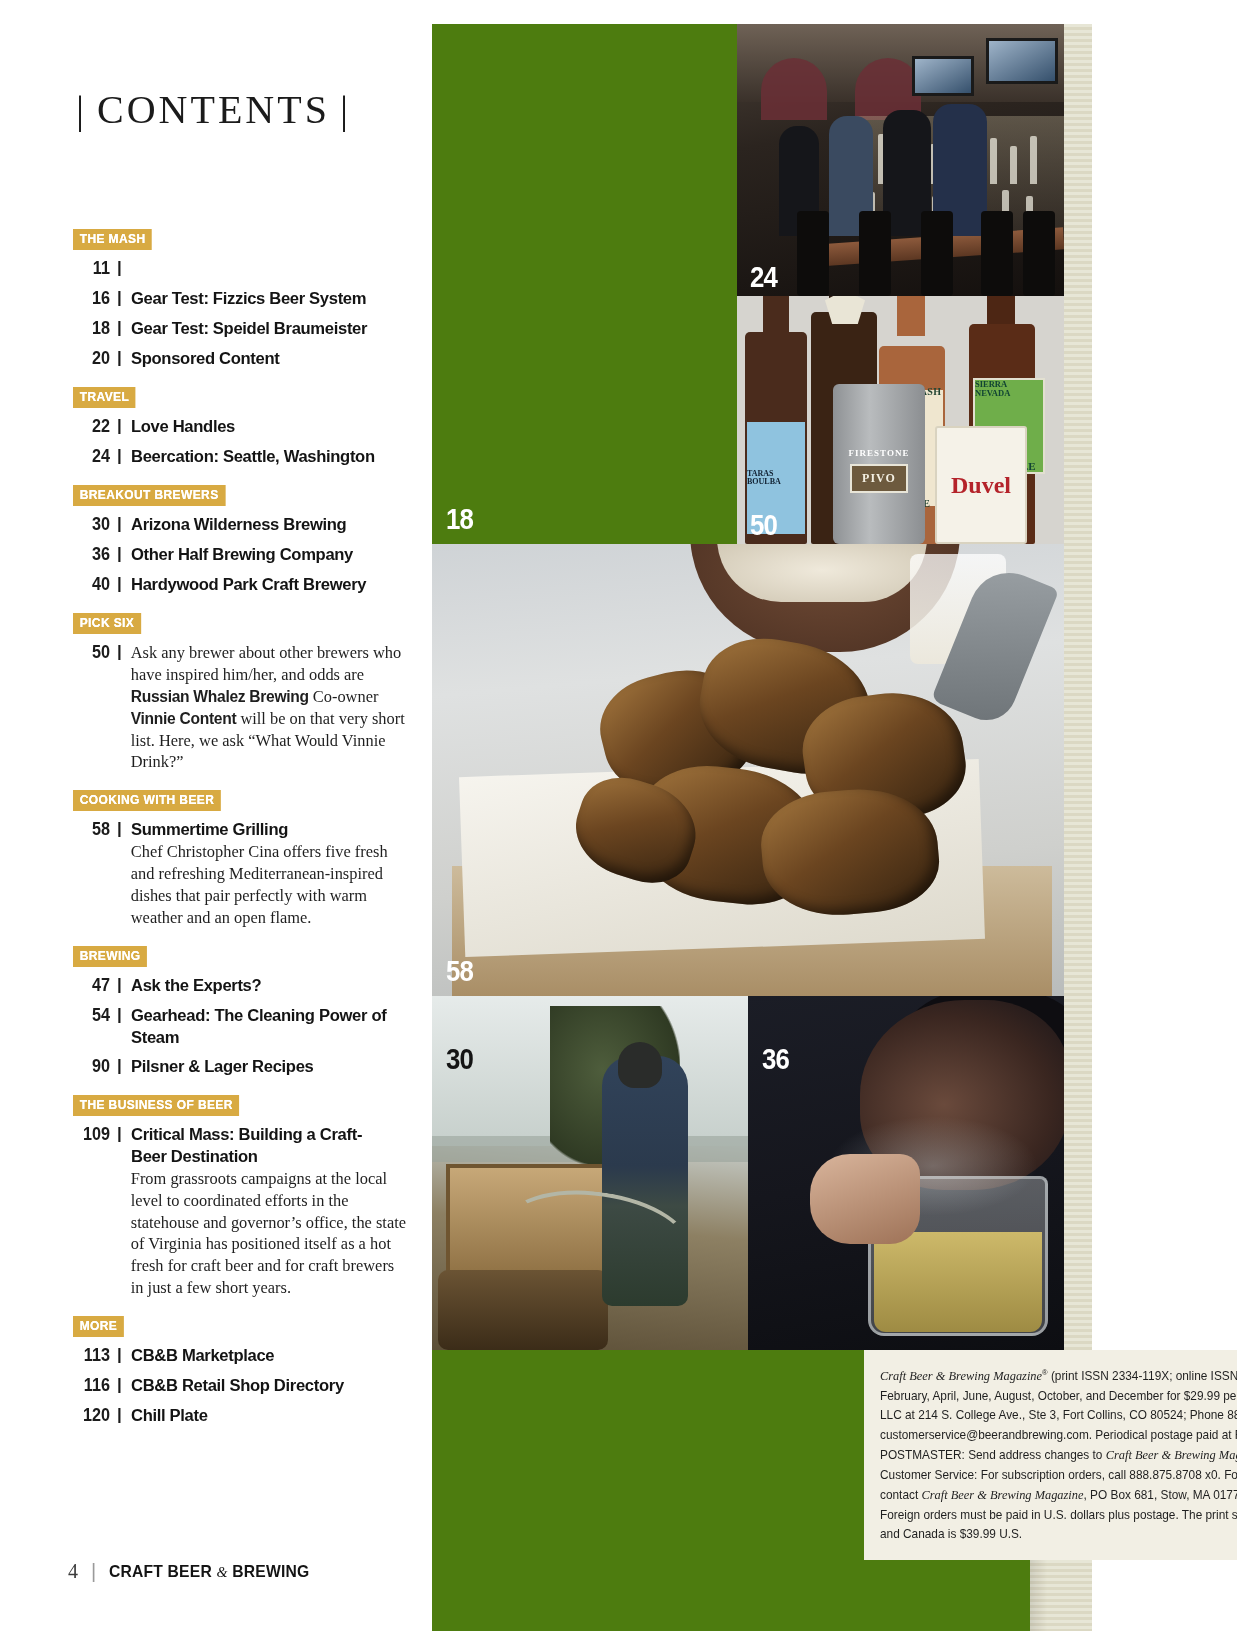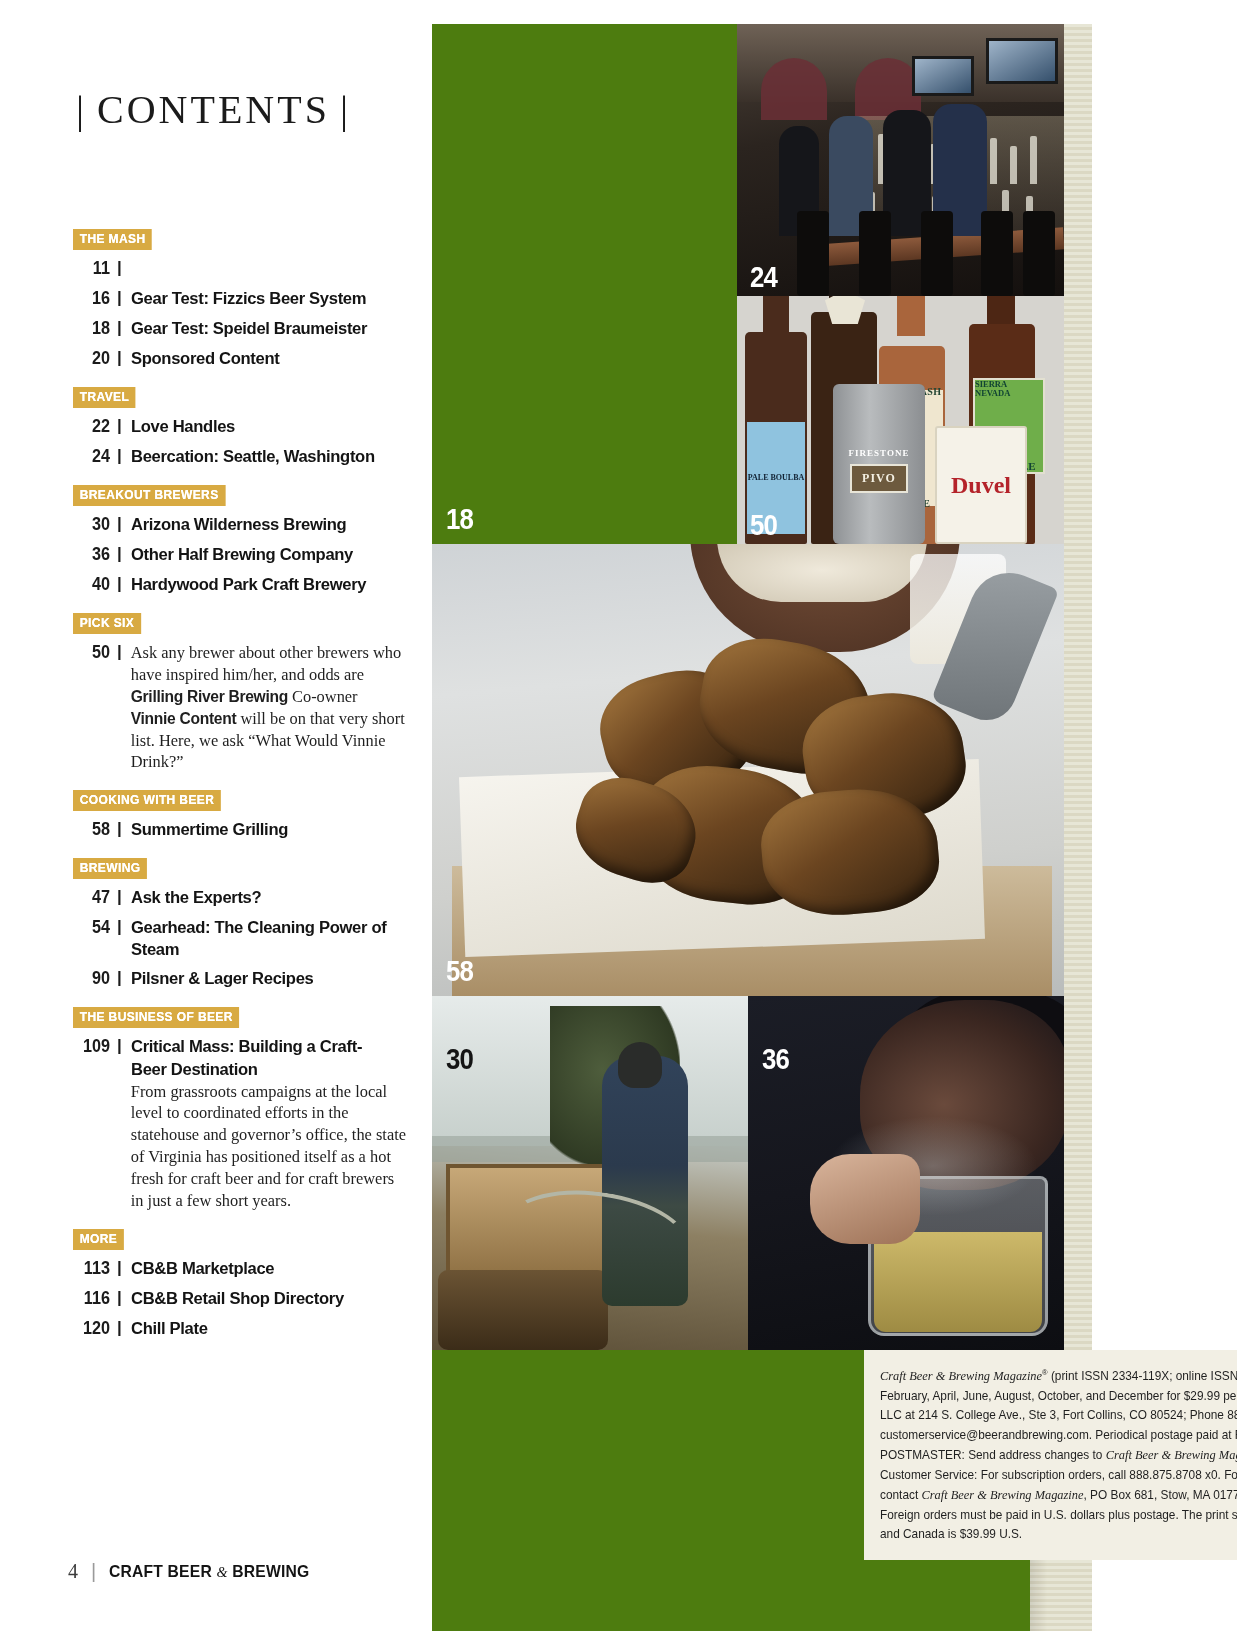--- a/index.html
+++ b/index.html
@@ -314,27 +314,28 @@
         </div><div class="entry">
           <div class="pg">40</div>
           <div class="sep">|</div>
           <div class="body">
             <div class="title">Hardywood Park Craft Brewery</div>
           </div>
         </div><div class="sec-tag">PICK SIX</div><div class="entry">
           <div class="pg">50</div>
           <div class="sep">|</div>
           <div class="body">
-            <div class="desc"><span>Ask any brewer about other brewers who have inspired him/her, and odds are </span><b>Grilling River Brewing</b><span> Co-owner </span><b>Vinnie Content</b><span> will be on that very short list. Here, we ask “What Would Vinnie Drink?”</span></div>
+            <div class="desc"><span>Ask any brewer about other brewers who have inspired him/her, and odds are </span><b>Russian Whalez Brewing</b><span> Co-owner </span><b>Vinnie Content</b><span> will be on that very short list. Here, we ask “What Would Vinnie Drink?”</span></div>
           </div>
         </div><div class="sec-tag">COOKING WITH BEER</div><div class="entry">
           <div class="pg">58</div>
           <div class="sep">|</div>
           <div class="body">
             <div class="title">Summertime Grilling</div>
+            <div class="desc">Chef Christopher Cina offers five fresh and refreshing Mediterranean-inspired dishes that pair perfectly with warm weather and an open flame.</div>
           </div>
         </div><div class="sec-tag">BREWING</div><div class="entry">
           <div class="pg">47</div>
           <div class="sep">|</div>
           <div class="body">
             <div class="title">Ask the Experts?</div>
           </div>
         </div><div class="entry">
           <div class="pg">54</div>
           <div class="sep">|</div>
@@ -422,21 +423,21 @@
       <div class="bar-stool" style="left:244px;"></div>
       <div class="bar-stool" style="left:286px;"></div>
     </div>
     <div class="pgnum white" id="pg24">24</div>
 
     <div class="ph" id="ph50">
 
       <div class="b-neck" style="left:26px; top:-10px; width:26px; height:66px; background:#4a2b1c;"></div>
       <div class="b-bottle" style="left:8px;  width:62px; height:212px; background:#4a2b1c;"></div>
       <div class="b-label" style="left:10px; bottom:10px; width:58px; height:112px; background:#8fc3df; color:#123; font-size:8px;">
-        <span>PALE BOULBA</span>
+        <span>TARAS BOULBA</span>
       </div>
 
       <div class="b-neck" style="left:92px; top:-16px; width:28px; height:60px; background:#2c1a10;"></div>
       <div class="b-bottle" style="left:74px; width:66px; height:232px; background:#3a2314;"></div>
       <div style="position:absolute; left:88px; top:-6px; width:40px; height:34px; background:#e9e5d6; clip-path:polygon(50% 0,100% 30%,82% 100%,18% 100%,0 30%);"></div>
 
       <div class="b-neck" style="left:160px; top:-14px; width:28px; height:54px; background:#a9653c;"></div>
       <div class="b-bottle" style="left:142px; width:66px; height:198px; background:#a9653c;"></div>
       <div class="b-label" style="left:144px; bottom:38px; width:62px; height:116px; background:#efe6cf; color:#243; font-size:10px; letter-spacing:.3px;">
         <span>ALLAGASH</span>

